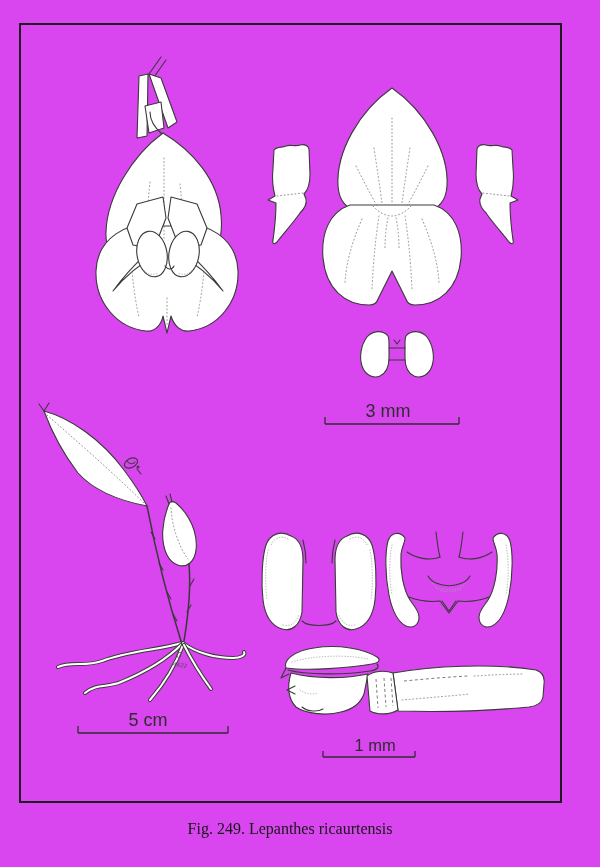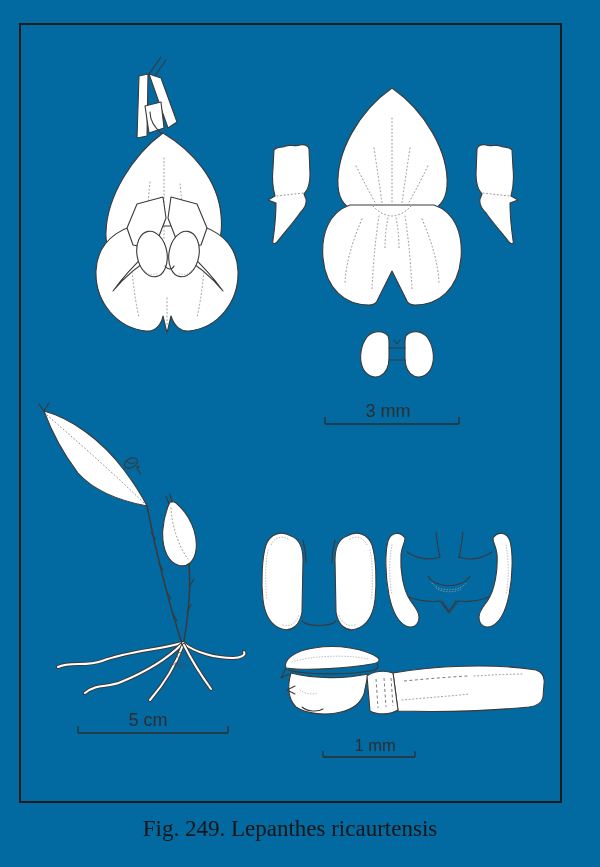--- a/index.html
+++ b/index.html
@@ -1,37 +1,37 @@
 <!DOCTYPE html>
 <html><head>
 <meta charset="utf-8">
 <style>
   html,body{margin:0;padding:0;background:#ffffff;}
   .page{
-    position:relative;width:600px;height:867px;background:#0369a1;
+    position:relative;width:600px;height:867px;background:#d946ef;
     font-family:"Liberation Sans",sans-serif;overflow:hidden;
   }
   .art{position:absolute;left:0;top:0;}
   
   .ink{stroke:#3a3a3a;stroke-width:1.1;fill:none;stroke-linecap:round;stroke-linejoin:round;}
   .inkf{stroke:#3a3a3a;stroke-width:1.1;fill:#ffffff;stroke-linecap:round;stroke-linejoin:round;}
   .dot{stroke:#8a8a8a;stroke-width:0.9;fill:none;stroke-dasharray:1 2.6;stroke-linecap:round;}
   .dot2{stroke:#a3a3a3;stroke-width:0.8;fill:none;stroke-dasharray:0.6 2.2;stroke-linecap:round;}
   .dash{stroke:#6f6f6f;stroke-width:0.9;fill:none;stroke-dasharray:3 2.5;}
   .stem{stroke:#3a3a3a;stroke-width:1.5;fill:none;stroke-linecap:round;}
   .rootA{stroke:#3a3a3a;stroke-width:4;fill:none;stroke-linecap:round;}
   .rootB{stroke:#ffffff;stroke-width:2;fill:none;stroke-linecap:round;}
   .bar{stroke:#2e2e2e;stroke-width:1.3;fill:none;}
   .frame{stroke:#1c1c1c;stroke-width:2;fill:none;}
   text.bar-label{font-family:"Liberation Sans",sans-serif;fill:#2e2e2e;}
   text.hand{font-family:"DejaVu Sans",sans-serif;font-style:italic;fill:#4a4a4a;}
   .caption{
     position:absolute;left:10px;width:560px;top:812px;height:34px;
     text-align:center;font-family:"Liberation Serif",serif;
-    font-size:23px;color:#161616;line-height:34px;
+    font-size:16px;color:#161616;line-height:34px;
   }
 </style>
 </head>
 <body>
 
 <div class="page">
 
   <svg class="art" width="600" height="867" viewBox="0 0 600 867">
 
     <rect class="frame" x="20" y="24" width="541" height="778"></rect>

